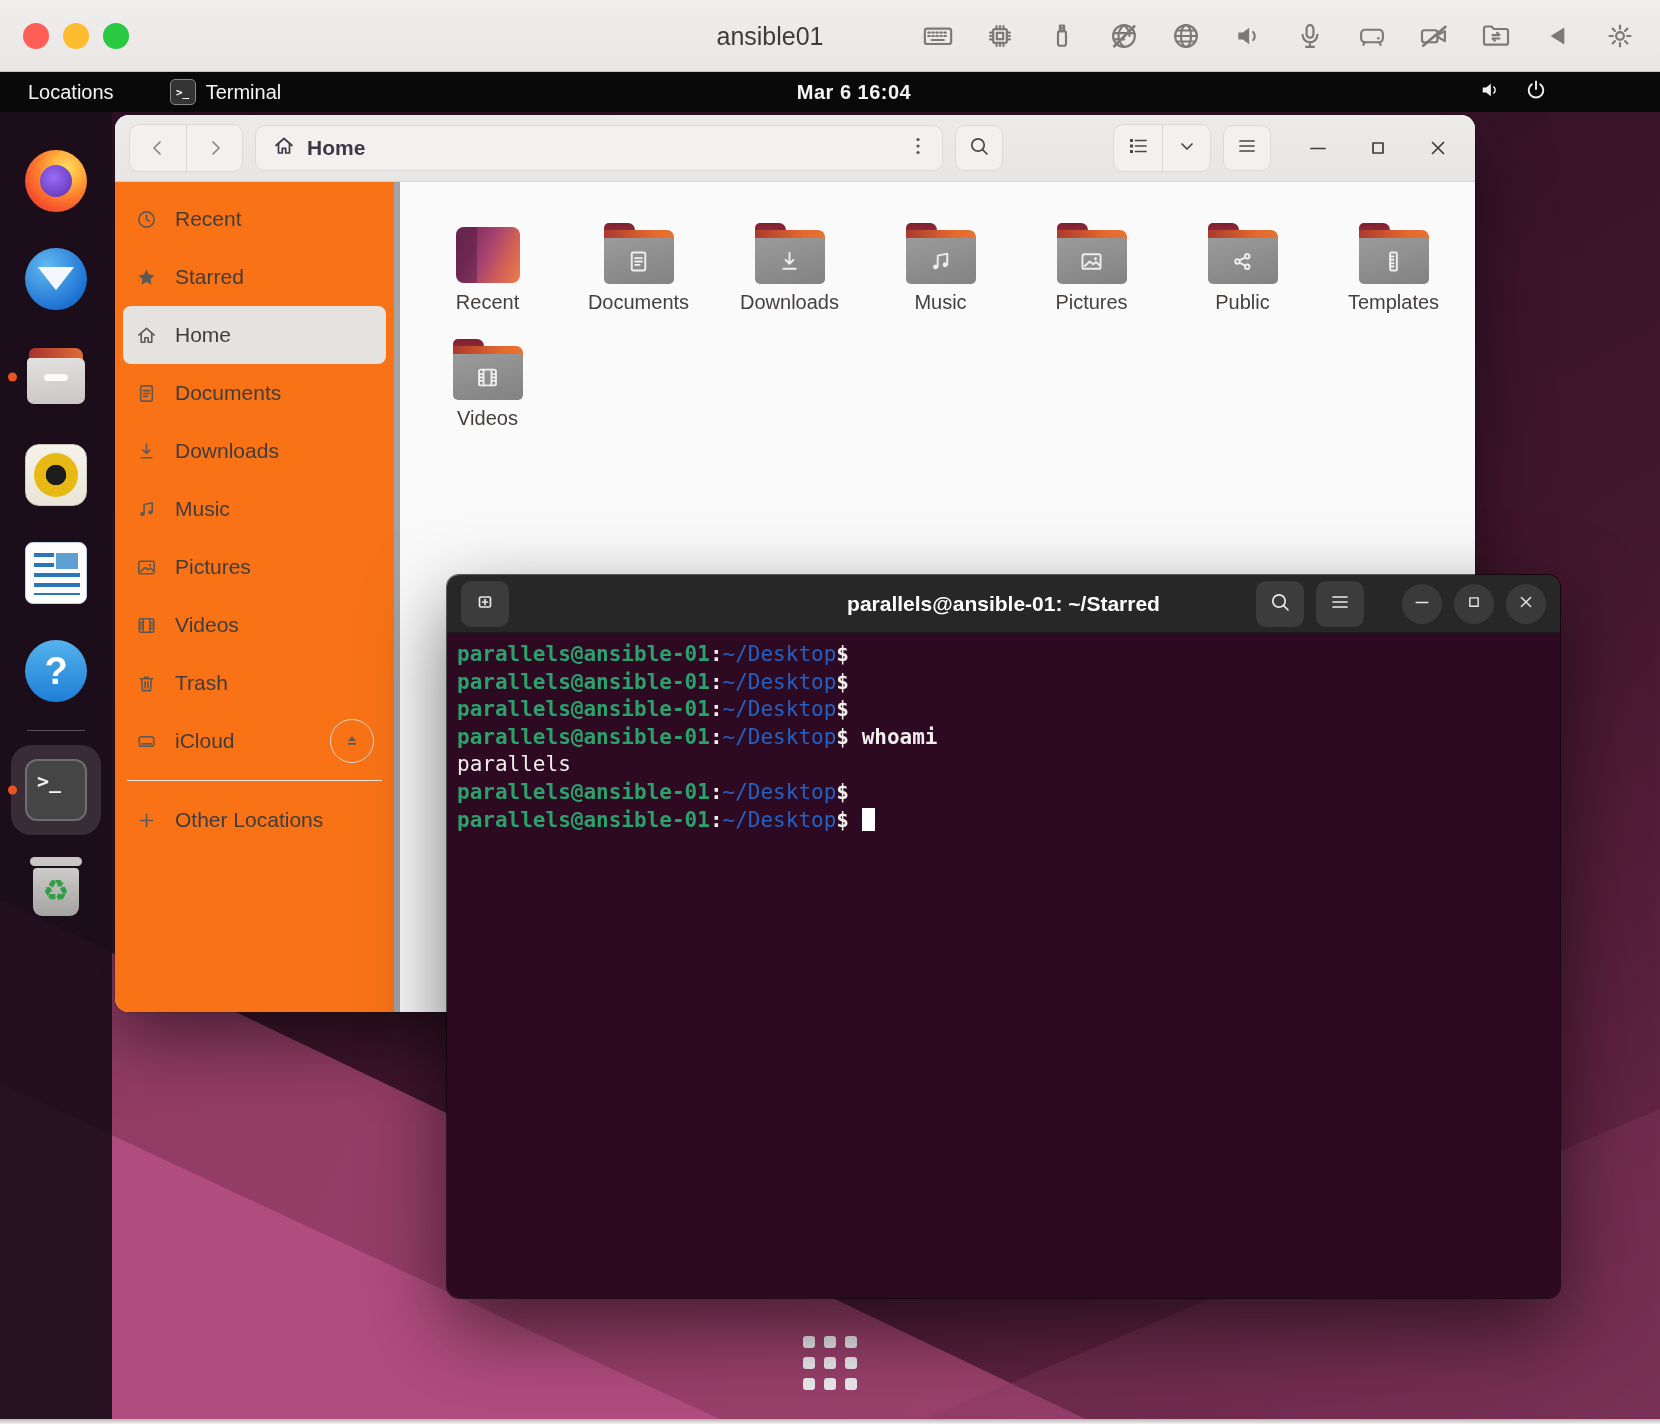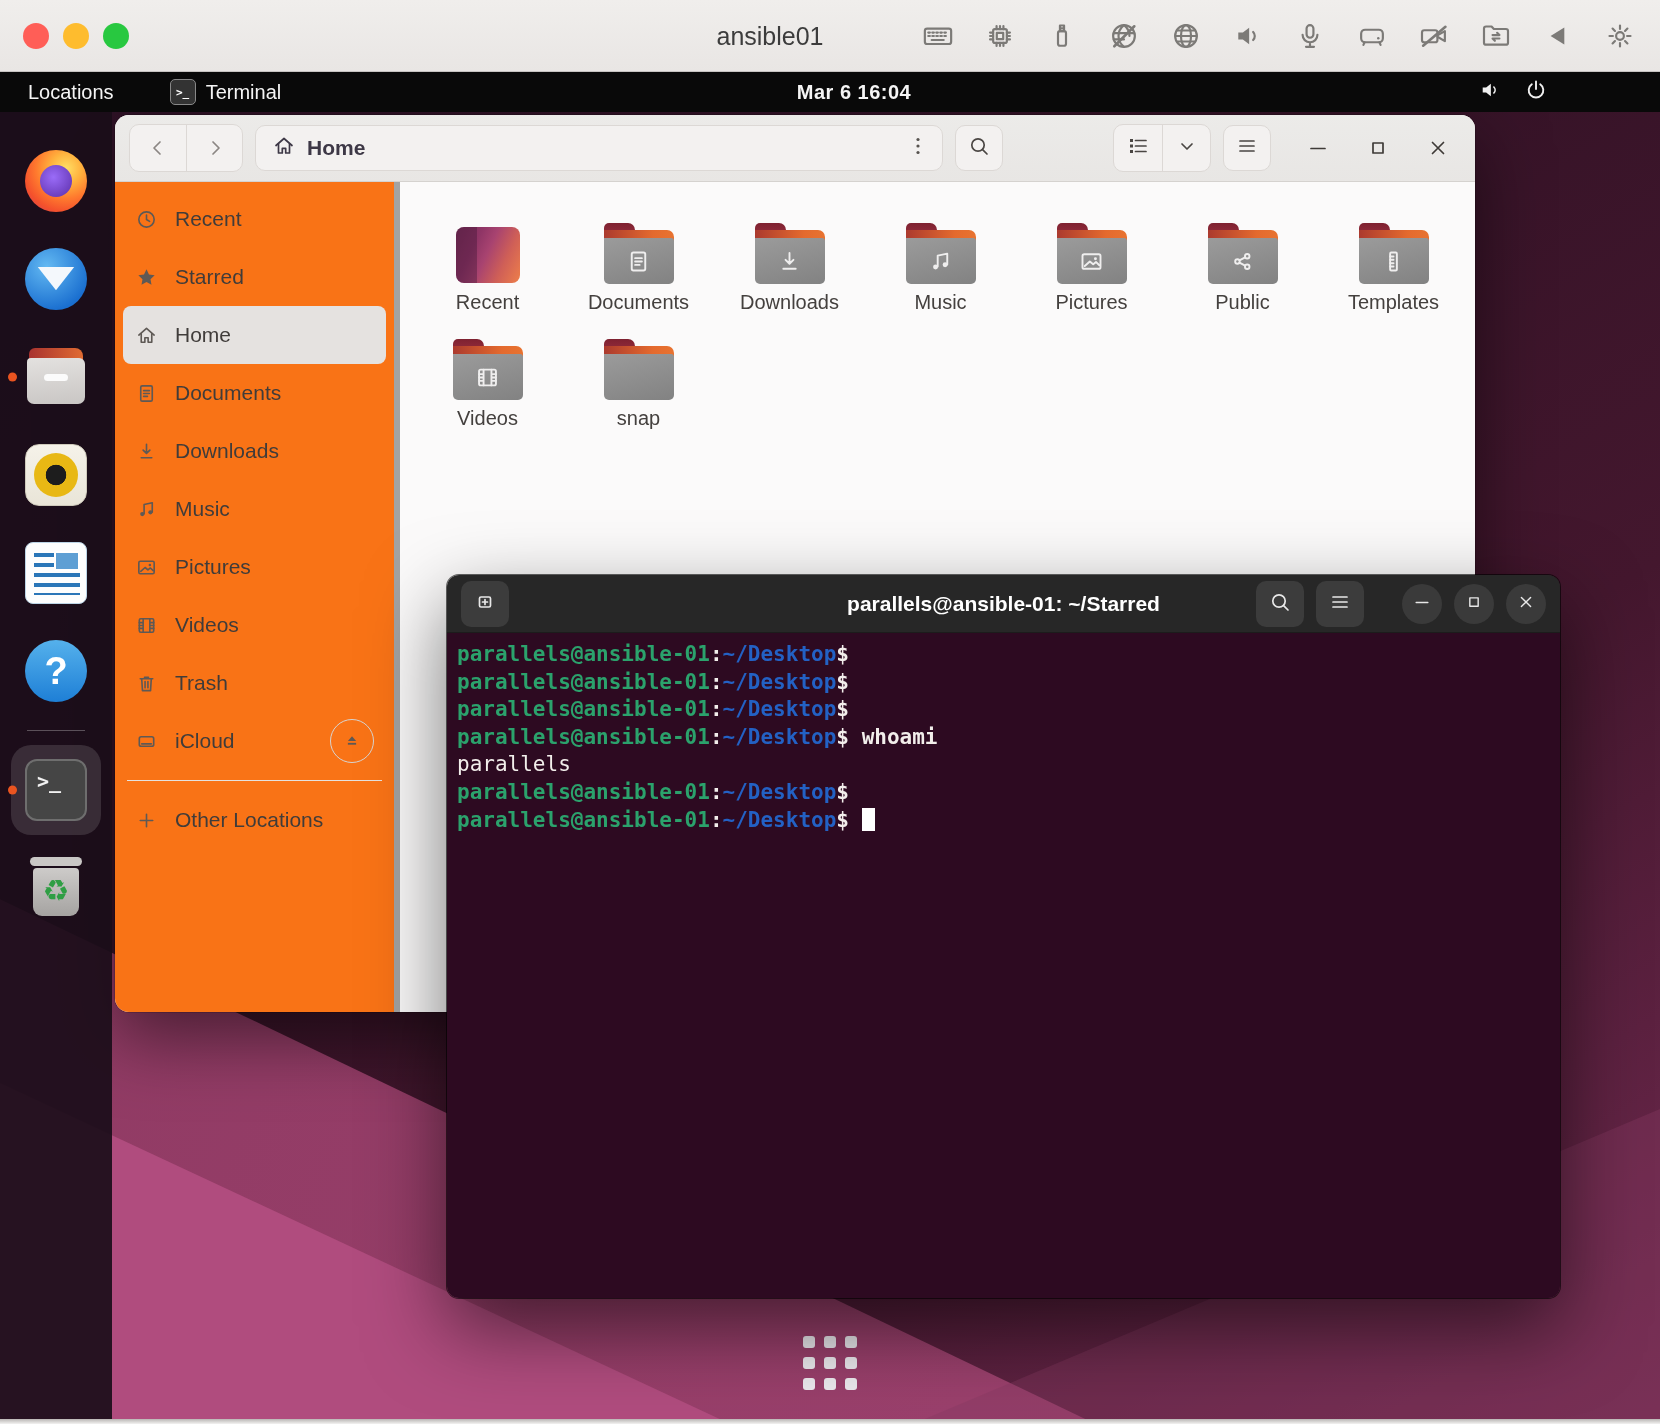--- a/index.html
+++ b/index.html
@@ -148,21 +148,21 @@
     justify-content:center; color:#e8e8e8; z-index:1; }
   .term-right { margin-left:auto; display:flex; align-items:center; gap:12px; z-index:1; }
   .tcirc { width:40px; height:40px; border-radius:50%; background:#3a3a3a; display:flex; align-items:center;
     justify-content:center; color:#e8e8e8; }
   .tcirc .ic { width:20px; height:20px; }
   .term-right .gap { width:14px; }
   .term-body { flex:1; background:var(--t-bg,#2d0a21); padding:8px 10px; font-family:"DejaVu Sans Mono","Liberation Mono",monospace;
     font-size:21px; }
   .term-line { height:27.6px; line-height:27.6px; white-space:pre; }
   .term-line .u { color:var(--t-user,#2ba26c); font-weight:bold; }
-  .term-line .p { color:var(--t-path,#2361c4); font-weight:bold; }
+  .term-line .p { color:var(--t-path,#2361c4); font-weight:normal; }
   .term-line .w { color:var(--t-text,#f2eeeb); font-weight:bold; }
   .term-line .out { color:var(--t-text,#f2eeeb); }
   .cursor { display:inline-block; width:13px; height:23px; background:#fff; vertical-align:-4px; margin-left:13px; }
 </style>
 </head>
 <body>
 
 <div class="screen">
 
   <header class="vm-bar">
@@ -649,28 +649,20 @@
                     <svg class="ic " viewBox="0 0 24 24">
                       <g fill="none" stroke="currentColor" stroke-width="1.7" stroke-linecap="round" stroke-linejoin="round">
                         <rect x="4.5" y="5" width="15" height="14" rx="1.5"></rect>
                         <path d="M8.5 5v14M15.5 5v14M4.5 9h4M4.5 12h4M4.5 15h4M15.5 9h4M15.5 12h4M15.5 15h4"></path>
                       </g>
                     </svg>
                   </div>
                 </div>
                 <div class="folder-label">Videos</div>
               </div>
-              <div class="folder-cell">
-       <div class="folder-wrap">
-        <div class="fo-tab"></div>
-                  <div class="fo-strip"></div>
-        <div class="fo-body"></div>
-                </div>
-                <div class="folder-label">snap</div>
-              </div>
             </div>
         </main>
       </div>
     </section>
 
     <section class="terminal-window" style="--t-user: #2ba26c; --t-path: #2361c4; --t-text: #f2eeeb;">
       <div class="term-header">
         <div class="tbtn">
             <span id="tb-newtab"><svg class="ic " viewBox="0 0 24 24">
                 <g fill="none" stroke="currentColor" stroke-width="1.7" stroke-linecap="round" stroke-linejoin="round">

